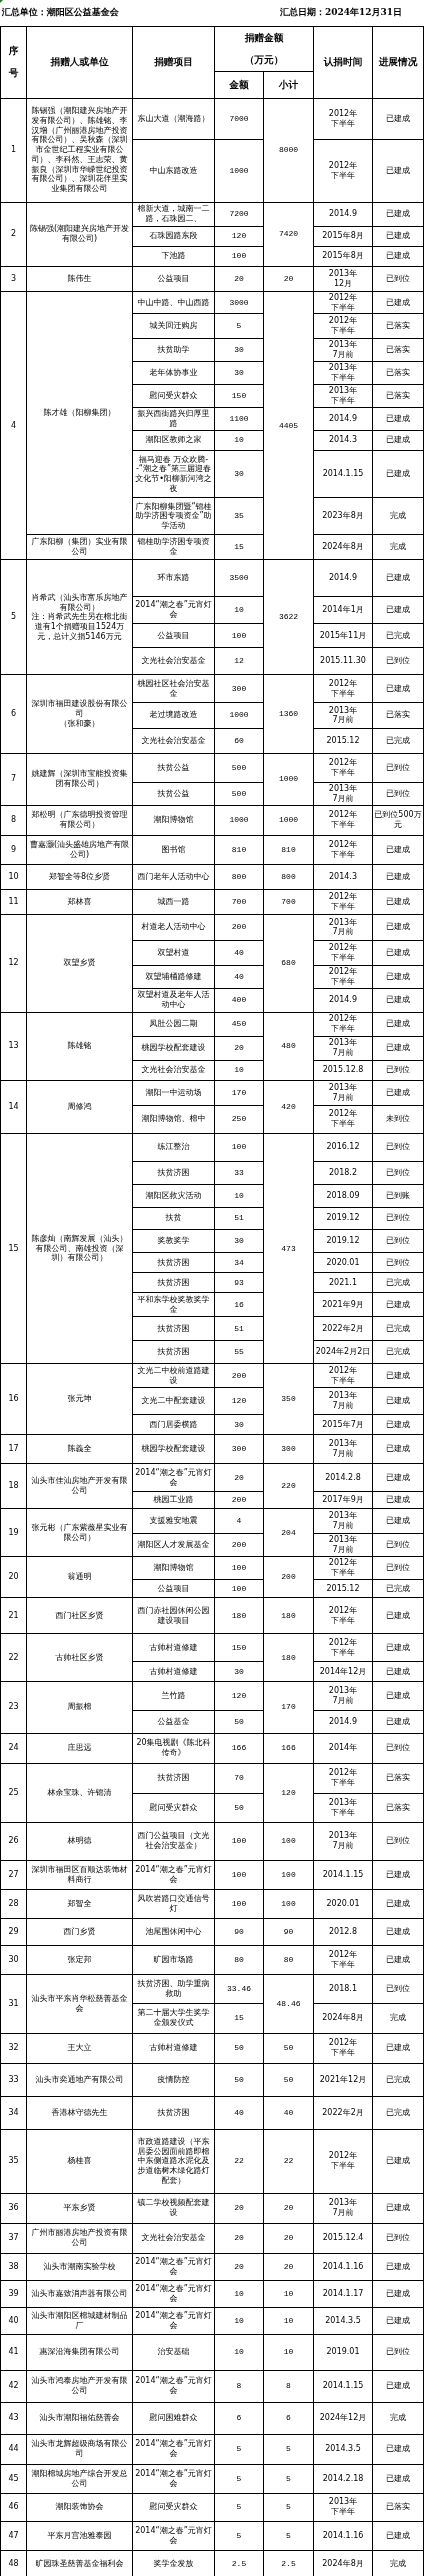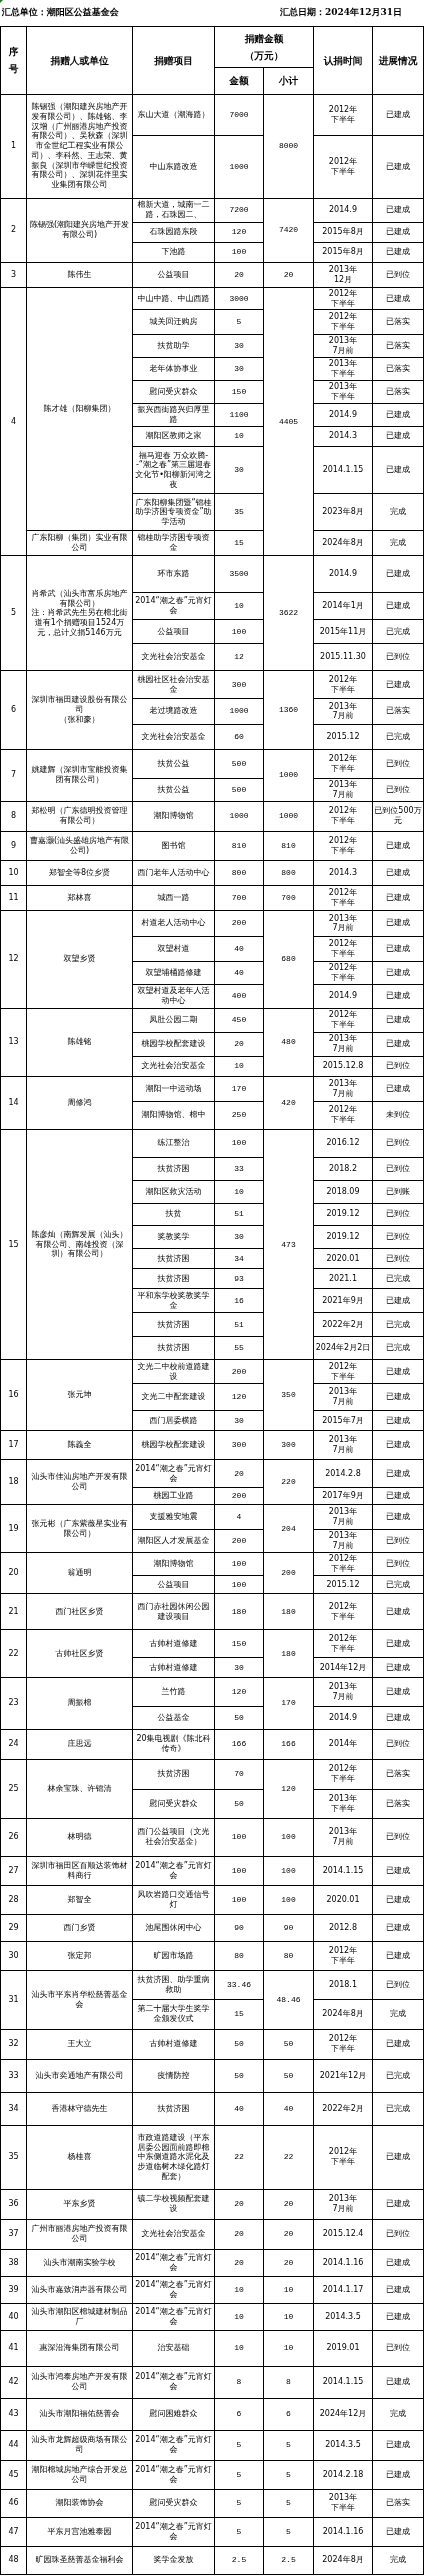--- a/index.html
+++ b/index.html
@@ -3,21 +3,21 @@
 <meta charset="utf-8">
 <style>
   html, body { margin: 0; padding: 0; background: #ffffff; }
   body { width: 424px; font-family: "DejaVu Sans", "Liberation Sans", sans-serif; color: #000; }
   .titlebar { position: relative; height: 25.5px; width: 424px; }
   .titlebar .corner { position: absolute; left: 0; top: 0; width: 0; height: 0; border-top: 3px solid #1a7f1a; border-right: 3px solid transparent; }
   .titlebar .unit { position: absolute; left: 1.8px; top: 5.5px; font-family: "DejaVu Serif", serif; font-weight: bold; font-size: 9px; letter-spacing: 0px; }
   .titlebar .date { position: absolute; left: 280px; top: 5.5px; font-family: "DejaVu Serif", serif; font-weight: bold; font-size: 9px; }
   table.grid { border-collapse: collapse; table-layout: fixed; width: 424px; }
   table.grid td, table.grid th { border: 0.6px solid #000; padding: 0 1.2px; text-align: center; vertical-align: middle; font-size: 8px; line-height: 9.7px; font-weight: normal; overflow: hidden; word-break: break-all; }
-  table.grid th { font-family: "DejaVu Serif", serif; font-weight: bold; font-size: 9.7px; line-height: 17px; }
+  table.grid th { font-family: "DejaVu Serif", serif; font-weight: bold; font-size: 9.7px; line-height: 22px; }
   td.seq { font-size: 8px; }
   td.num, td.sub { font-family: "Liberation Mono", "DejaVu Sans Mono", monospace; font-size: 8px; }
   td.donor { font-size: 8px; line-height: 10.3px; }
   td.proj { font-size: 8px; line-height: 9.7px; }
   td.date { font-size: 7.6px; }
   td.status { font-size: 8px; }
   .nowrap { white-space: nowrap; }
   .pre { white-space: pre-line; }
 </style>
 </head>

